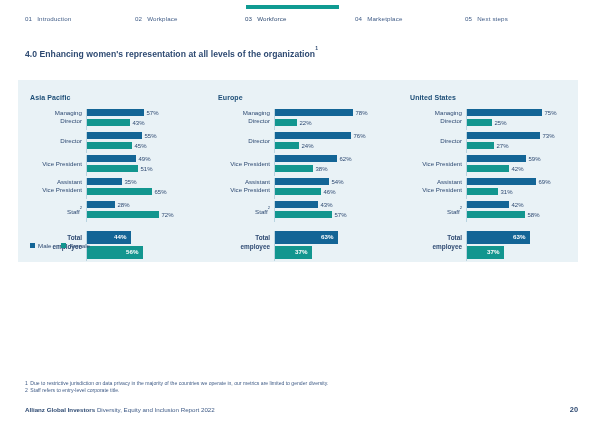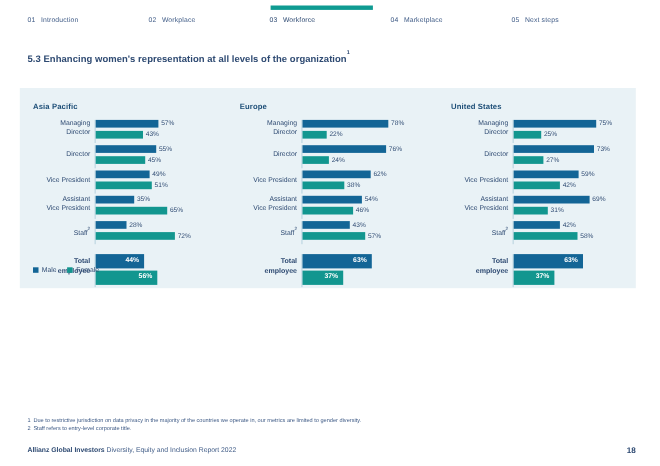--- a/index.html
+++ b/index.html
@@ -122,21 +122,21 @@
 <div class="nav">
   <div class="nav-indicator" style="left: 246px; width: 93px; background: rgb(15, 155, 146);"></div>
 <div class="nav-item" style="left: 25px;"><span class="nav-num">01</span><span class="nav-label">Introduction</span></div>
     <div class="nav-item" style="left: 135px;"><span class="nav-num">02</span><span class="nav-label">Workplace</span></div>
     <div class="nav-item active" style="left: 245px;"><span class="nav-num">03</span><span class="nav-label">Workforce</span></div>
     <div class="nav-item" style="left: 355px;"><span class="nav-num">04</span><span class="nav-label">Marketplace</span></div>
     <div class="nav-item" style="left: 465px;"><span class="nav-num">05</span><span class="nav-label">Next steps</span></div>
   </div>
 
 <div class="page-title">
-  <span>5.3 Enhancing women's representation at all levels of the organization</span><sup>1</sup>
+  <span>4.0 Enhancing women's representation at all levels of the organization</span><sup>1</sup>
 </div>
 
 <div class="panel">
     <div class="region" style="left: 12px; --lw: 56px; width: 186px;">
       <div class="region-title">Asia Pacific</div>
       <div class="rows">
         <div class="row" style="--lw: 56px;">
           <div class="row-label"><span>Managing</span><br><span>Director</span></div>
           <div class="bars" style="--lw: 56px;">
             <div class="bar male">
@@ -397,13 +397,13 @@
 
 <div class="footnotes">
     <div class="footnote"><span class="fn-num">1</span><span>Due to restrictive jurisdiction on data privacy in the majority of the countries we operate in, our metrics are limited to gender diversity.</span></div>
     <div class="footnote"><span class="fn-num">2</span><span>Staff refers to entry-level corporate title.</span></div>
   </div>
 
 <div class="footer">
   <b>Allianz Global Investors</b>
   <span>Diversity, Equity and Inclusion Report 2022</span>
 </div>
-<div class="page-num">18</div>
+<div class="page-num">20</div>
 
 </body></html>

